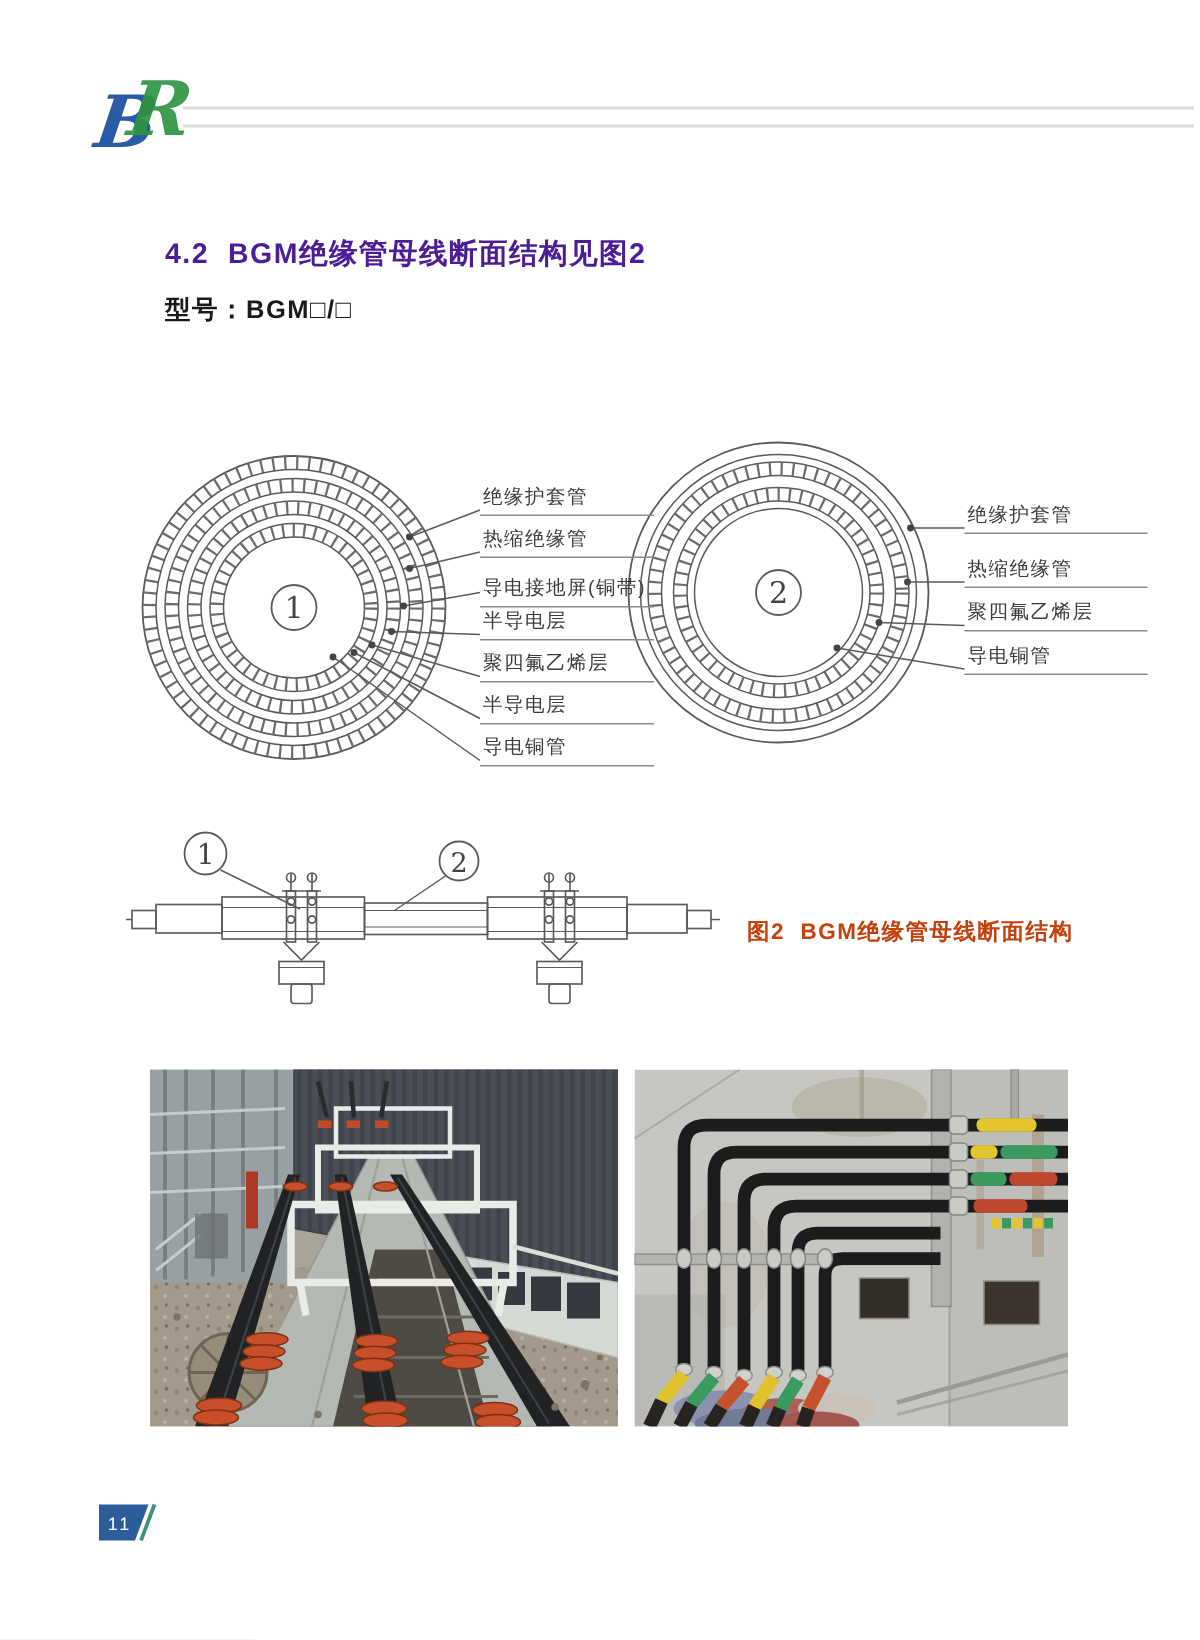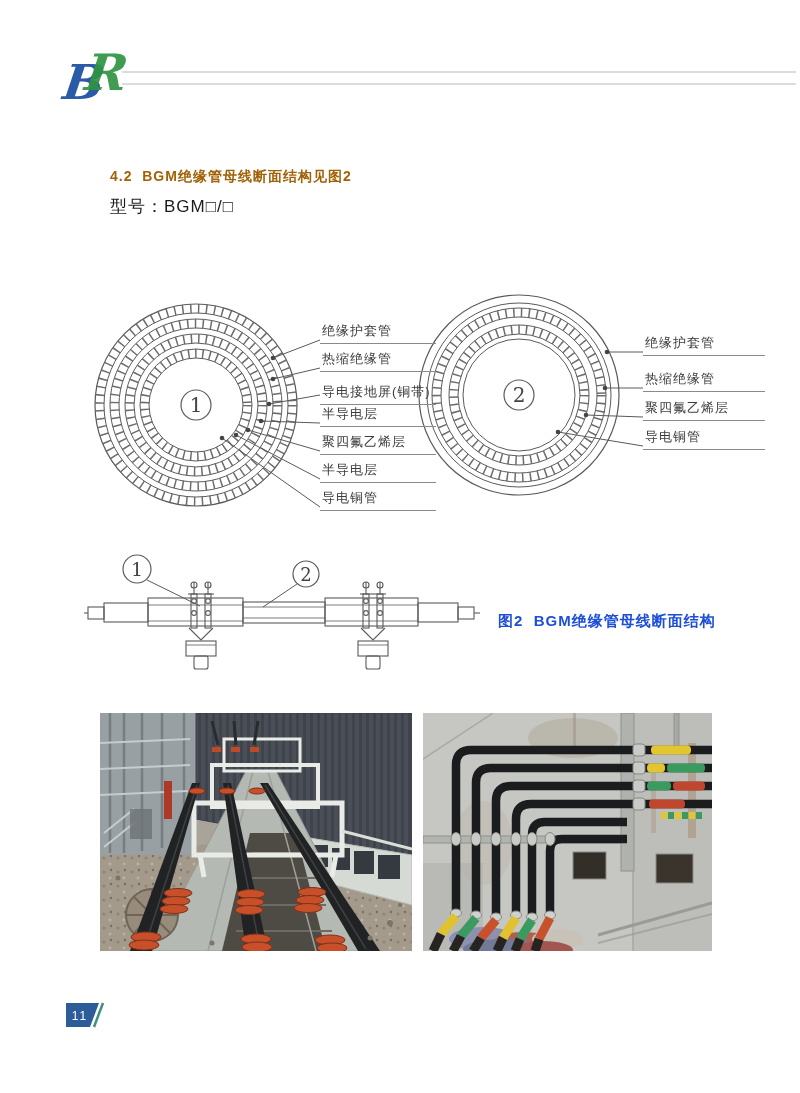--- a/index.html
+++ b/index.html
@@ -11,32 +11,32 @@
   }
   .abs{position:absolute;}
   
   .rule{position:absolute;height:2px;background:#dcdcdc;}
   .logo{position:absolute;left:64px;top:46px;width:92px;height:70px;}
   .logo span{position:absolute;font-family:"DejaVu Serif","Liberation Serif",serif;
     font-style:italic;font-weight:bold;line-height:1;}
   .logo .lb{left:0;top:12px;font-size:48px;color:#2b5ba6;transform:skewX(-8deg);}
   .logo .lr{left:22px;top:2px;font-size:50px;color:#2f9442;transform:skewX(-8deg);opacity:.92;}
   
-  .h-sec{position:absolute;left:110px;top:168px;font-size:14px;font-weight:bold;
-    letter-spacing:1px;white-space:pre;color:#a16207;}
-  .h-mod{position:absolute;left:110px;top:195px;font-size:17px;font-weight:normal;
+  .h-sec{position:absolute;left:110px;top:156px;font-size:19px;font-weight:bold;
+    letter-spacing:1px;white-space:pre;color:#4c1d95;}
+  .h-mod{position:absolute;left:110px;top:195px;font-size:17px;font-weight:bold;
     letter-spacing:1px;white-space:pre;color:#1a1a1a;}
   
   .lbl{position:absolute;font-size:13px;color:#3c3c3c;letter-spacing:1px;
     white-space:nowrap;border-bottom:1px solid #8a8a8a;padding:0 2px 3px 2px;}
   .lblL{left:320px;width:112px;}
   .lblR{left:643px;width:118px;}
   
   .caption{position:absolute;left:498px;top:612px;font-size:15px;font-weight:bold;
-    letter-spacing:1px;white-space:pre;color:#1d4ed8;}
+    letter-spacing:1px;white-space:pre;color:#c2410c;}
   svg{position:absolute;display:block;}
   svg text{font-family:"DejaVu Serif","Liberation Serif",serif;}
   
   .pnum{left:66px;top:1002px;}
 </style>
 </head>
 <body>
 
 <div class="page">
 

